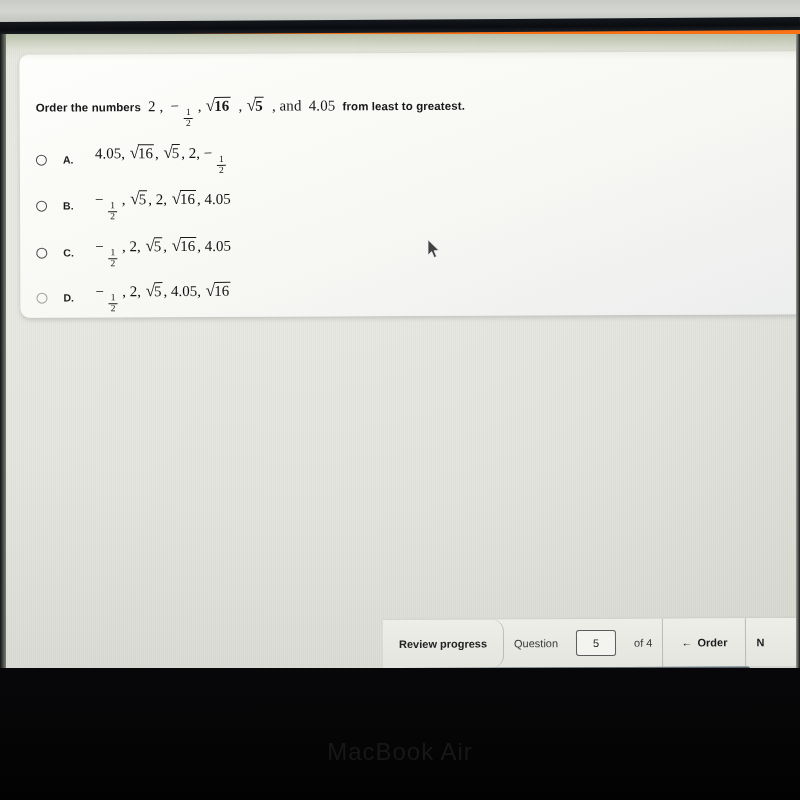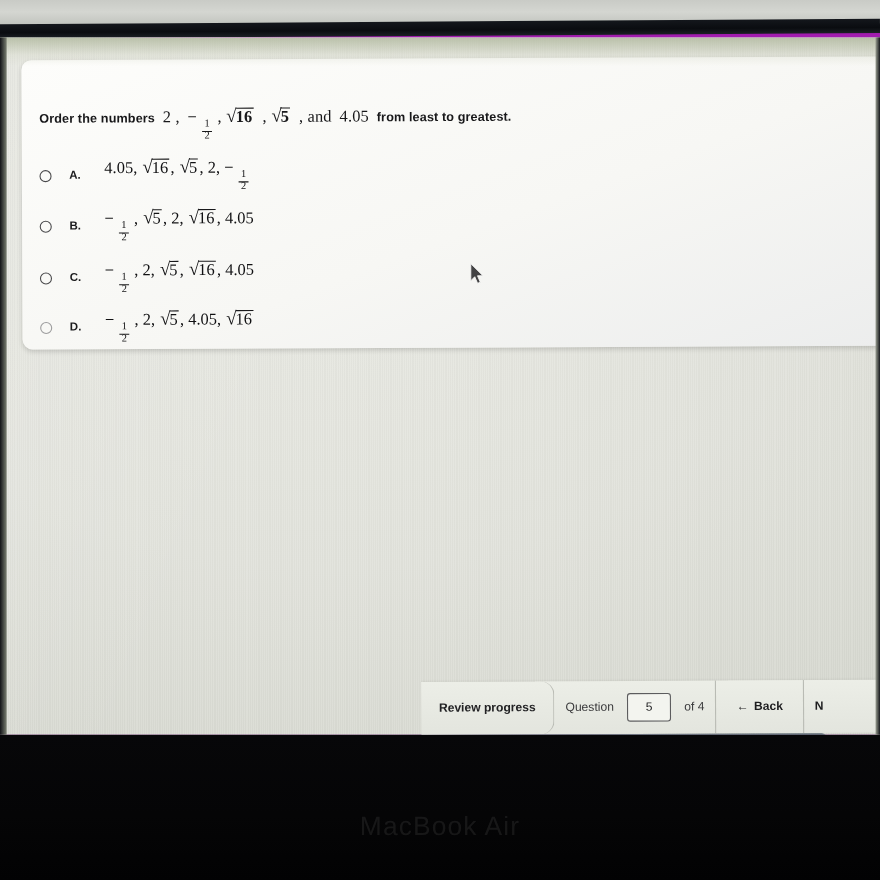--- a/index.html
+++ b/index.html
@@ -10,21 +10,21 @@
     overflow: hidden;
     background: #000;
     font-family: "Liberation Sans", sans-serif;
   }
 
   
   #photo {
     position: relative;
     width: 800px;
     height: 800px;
-    background: #a21caf;
+    background: #f97316;
   }
 
   
   .bezel-top {
     position: absolute;
     left: 0; top: 0;
     width: 800px; height: 24px;
     background: linear-gradient(180deg, #c9cbc6 0%, #d4d6d1 45%, #bfc2bc 100%);
   }
   .bezel-dark {
@@ -185,21 +185,21 @@
     display: flex;
     align-items: center;
     justify-content: center;
     padding: 0 13px;
     font-size: 11px;
     color: #3a3a3c;
     white-space: nowrap;
   }
   .nav-sep { border-right: 1.2px solid #b9bbb4; }
   .nav-review { font-weight: 700; color: #222224; padding: 8px 16px; border-radius: 12px; }
-  .nav-qnum { gap: 12px; padding: 0 10px; }
+  .nav-qnum { gap: 18px; padding: 0 10px; }
   .qnum-box {
     width: 40px; height: 26px;
     border: 1.3px solid #5c5c5e;
     border-radius: 3px;
     background: #f3f4ef;
     display: flex; align-items: center; justify-content: center;
     font-size: 11px;
     color: #1d1d1f;
   }
   .nav-back { font-weight: 700; color: #1d1d1f; gap: 5px; padding: 0 18px; }
@@ -318,21 +318,21 @@
 
     <div class="nav-bar">
       <div class="nav-cell nav-review nav-sep">Review progress</div>
       <div class="nav-cell nav-qnum nav-sep">
         <span>Question</span>
         <span class="qnum-box">5</span>
         <span>of 4</span>
       </div>
       <div class="nav-cell nav-back nav-sep">
         <span>←</span>
-        <span>Back</span>
+        <span>Order</span>
       </div>
       <div class="nav-cell nav-next">N</div>
     </div>
 
     <div class="dock">
 
       
 
       
 

